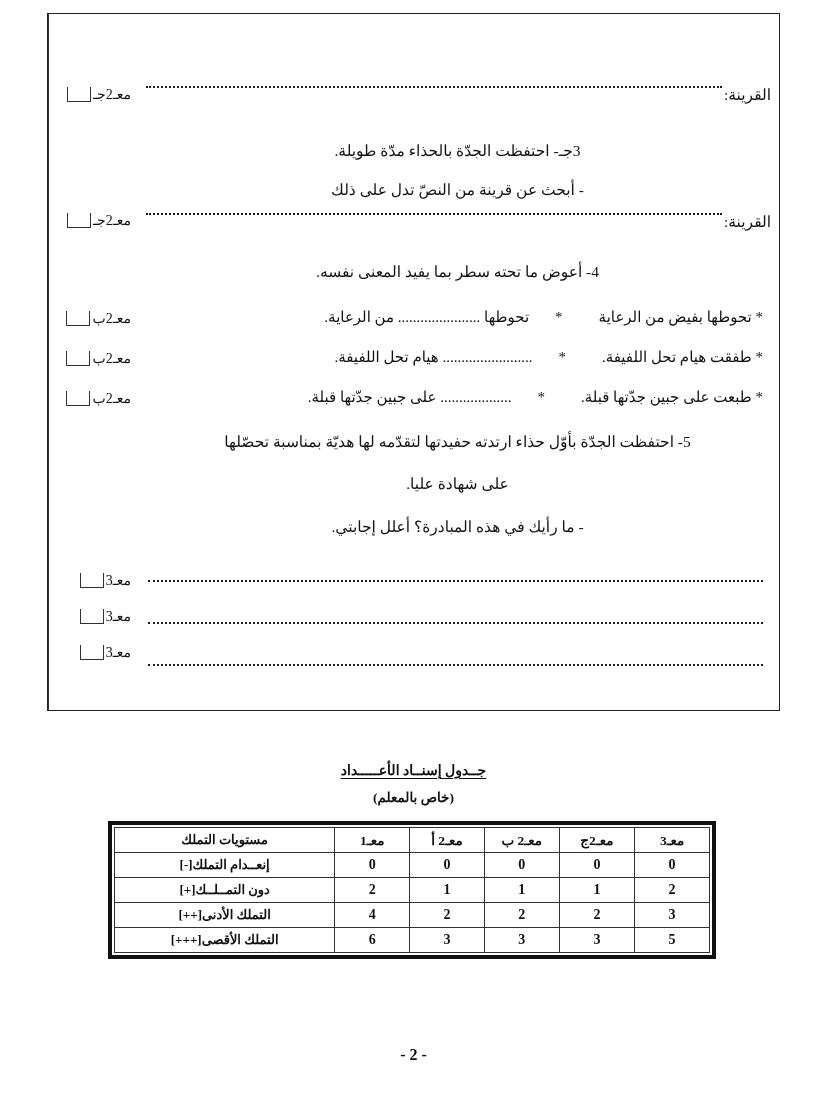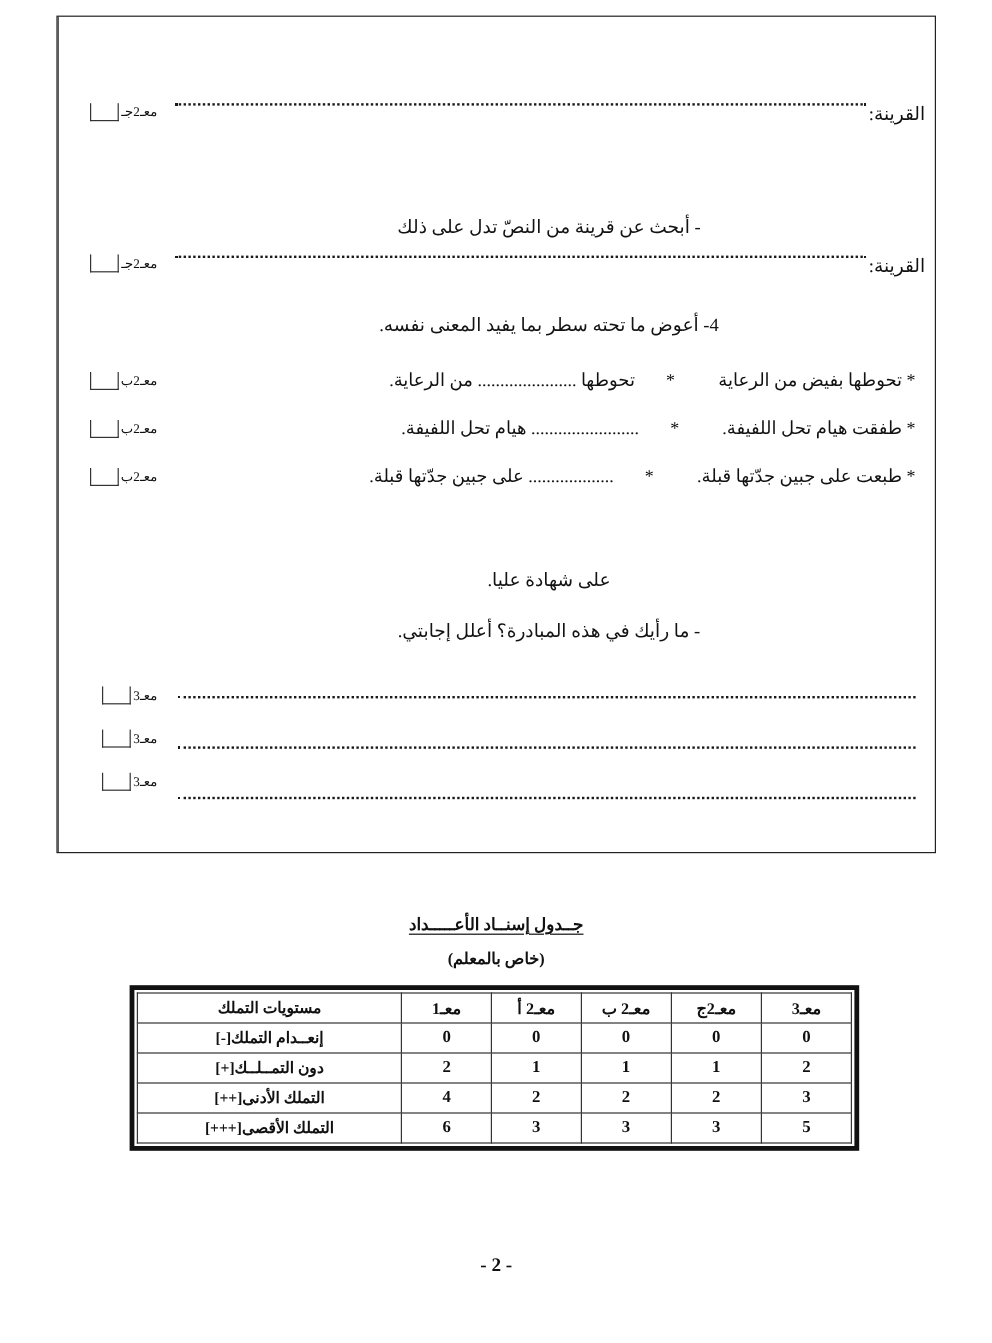--- a/index.html
+++ b/index.html
@@ -123,21 +123,21 @@
     left: 0;
     right: 0;
     display: flex;
     align-items: center;
     justify-content: flex-start;
     direction: rtl;
     padding-right: 5px;
     box-sizing: border-box;
   }
   .mark-label {
-    font-size: 11px;
+    font-size: 14px;
     white-space: nowrap;
     color: #111;
     letter-spacing: -0.2px;
   }
   .mark-slot {
     display: inline-block;
     width: 24px;
     height: 15px;
     border-left: 1.2px solid #333;
     border-bottom: 1.2px solid #333;
@@ -270,20 +270,23 @@
 
   <div class="questions-col">
 
     <div class="q-row" style="top:72px;">
       <div class="answer-line">
         <span class="lbl">القرينة:</span>
         <span class="fill"></span>
       </div>
     </div>
 
+    <div class="q-row" style="top:127px;">
+      <div class="q-text">3جـ- احتفظت الجدّة بالحذاء مدّة طويلة.</div>
+    </div>
     <div class="q-row" style="top:166px;">
       <div class="q-text">- أبحث عن قرينة من النصّ تدل على ذلك</div>
     </div>
     <div class="q-row" style="top:199px;">
       <div class="answer-line">
         <span class="lbl">القرينة:</span>
         <span class="fill"></span>
       </div>
     </div>
 
@@ -308,20 +311,23 @@
     </div>
 
     <div class="q-row" style="top:374px;">
       <div class="sub-row">
         <span class="part-a">* طبعت على جبين جدّتها قبلة.</span>
         <span class="star">*</span>
         <span class="part-b"><span></span> <span class="dotspan">...................</span> <span>على جبين جدّتها قبلة.</span></span>
       </div>
     </div>
 
+    <div class="q-row" style="top:418px;">
+      <div class="q-text">5- احتفظت الجدّة بأوّل حذاء ارتدته حفيدتها لتقدّمه لها هديّة بمناسبة تحصّلها</div>
+    </div>
     <div class="q-row" style="top:460px;">
       <div class="q-text">على شهادة عليا.</div>
     </div>
     <div class="q-row" style="top:503px;">
       <div class="q-text">- ما رأيك في هذه المبادرة؟ أعلل إجابتي.</div>
     </div>
 
     <div class="free-line" style="top:566px;"></div>
     <div class="free-line" style="top:608px;"></div>
     <div class="free-line" style="top:650px;"></div>

